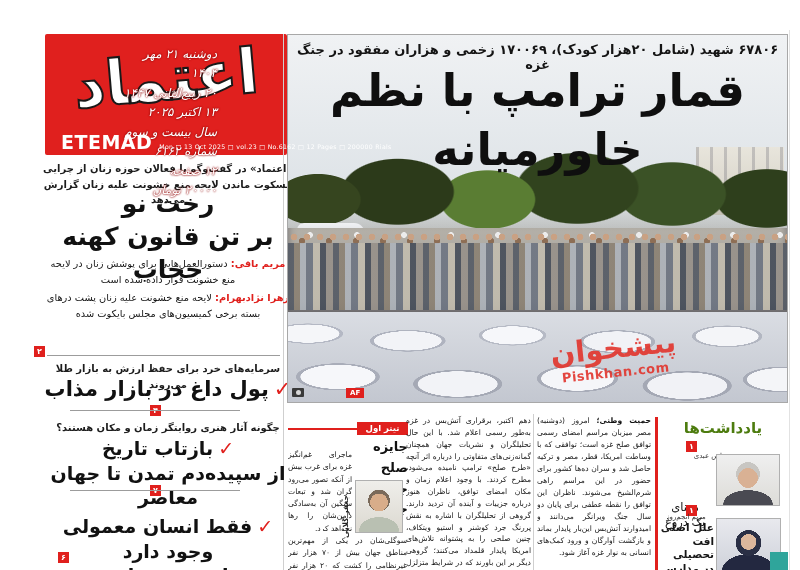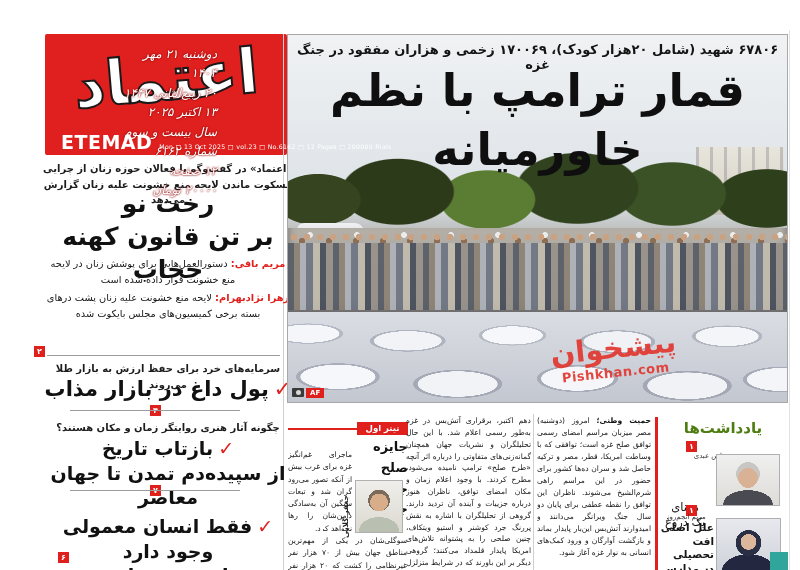--- a/index.html
+++ b/index.html
@@ -74,21 +74,21 @@
      radial-gradient(ellipse 52px 16px at 88% 27%,#f4f5f8 0 60%,#b2b6c1 61% 67%,transparent 68%),
      radial-gradient(ellipse 62px 20px at 10% 72%,#f6f7fa 0 60%,#a9adb9 61% 67%,transparent 68%),
      radial-gradient(ellipse 66px 21px at 34% 80%,#f2f3f7 0 60%,#a5a9b5 61% 67%,transparent 68%),
      radial-gradient(ellipse 60px 20px at 58% 74%,#f5f6f9 0 60%,#a8acb8 61% 67%,transparent 68%),
      radial-gradient(ellipse 66px 22px at 80% 82%,#f1f2f6 0 60%,#a4a8b4 61% 67%,transparent 68%),
      radial-gradient(ellipse 58px 19px at 99% 75%,#f4f5f8 0 60%,#a7abb7 61% 67%,transparent 68%);}
   .wmark{left:256px;top:297px;width:140px;text-align:center;z-index:6;transform:rotate(-6deg);
          color:#e2342c;opacity:.9;}
   .wmark .fa{font-size:29px;font-weight:bold;line-height:1.15;}
   .wmark .en{font-size:13px;font-weight:bold;letter-spacing:.5px;}
-  .credit{left:4px;bottom:4px;z-index:7;display:flex;align-items:center;}
+  .credit{left:4px;bottom:4px;z-index:7;display:flex;align-items:center;gap:40px;}
   .cam{width:12px;height:9px;background:#3a3a3a;border-radius:1px;position:relative;margin-right:2px;}
   .cam::after{content:"";position:absolute;left:4px;top:2px;width:5px;height:5px;border-radius:50%;background:#d8d8d8;}
   .credit-tag{background:#e0201d;color:#fff;font-size:7px;font-weight:bold;padding:1px 4px;line-height:1.2;}
 
   
   .titr-line{left:288px;top:428px;width:69px;height:2px;background:#e0201d;}
   .titr-label{left:357px;top:422px;width:51px;height:13px;background:#e0201d;color:#fff;
               font-size:8.5px;line-height:13px;text-align:center;font-weight:bold;}
   .lead-title{left:350px;top:437px;width:58px;font-size:13px;font-weight:bold;line-height:1.6;
               text-align:right;color:#111;}

